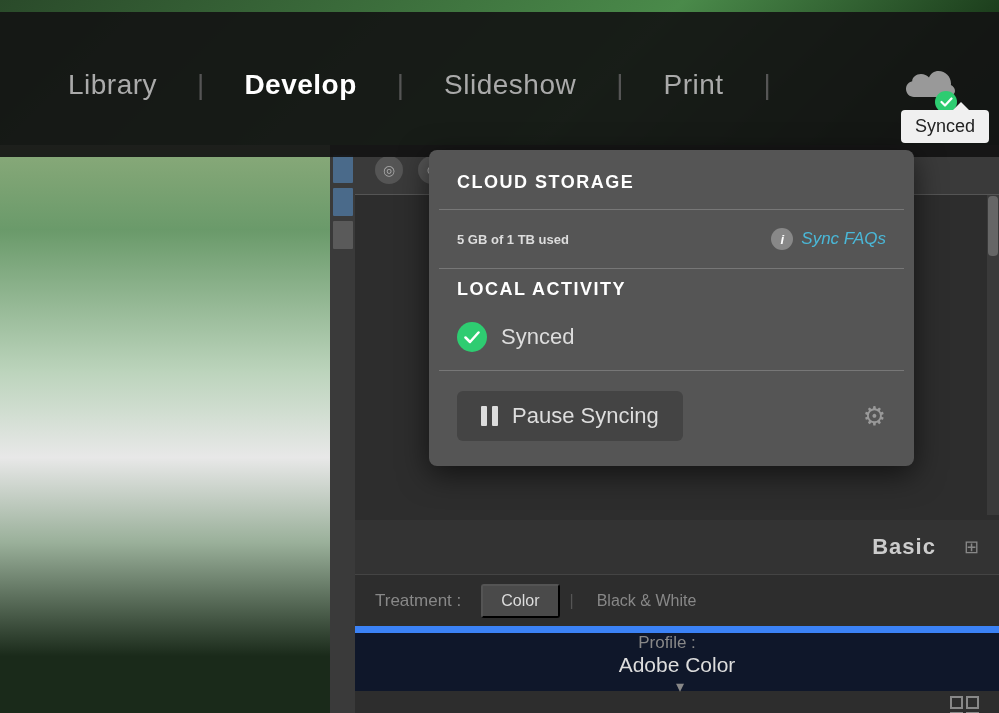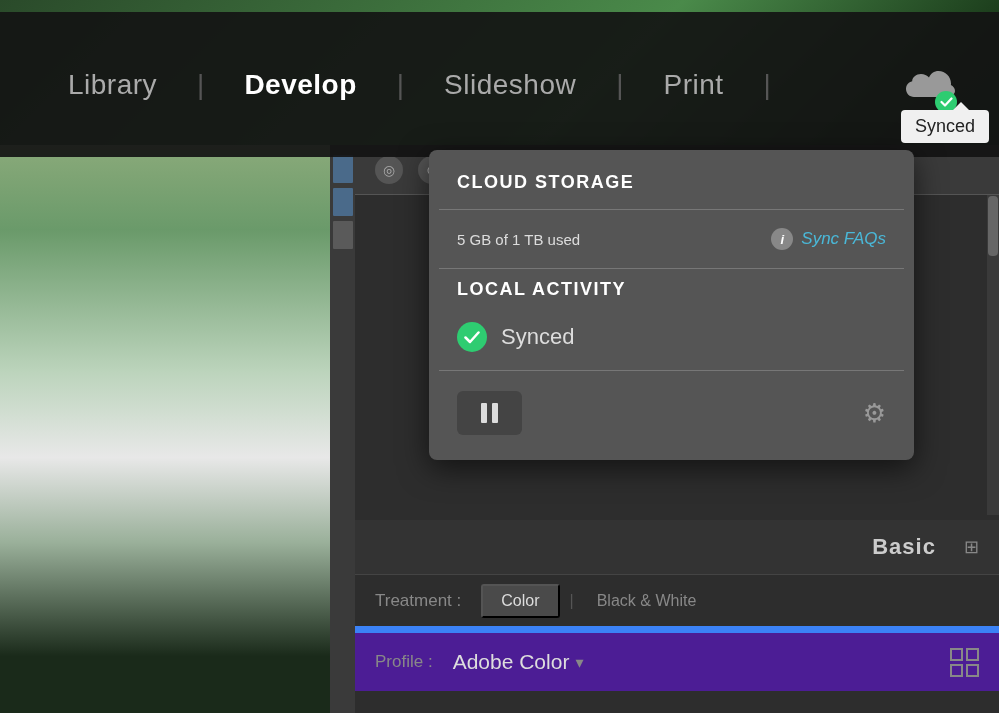--- a/index.html
+++ b/index.html
@@ -240,24 +240,25 @@
       font-size: 16px;
       cursor: pointer;
     }
 
     
     .profile-row {
       position: absolute;
       top: 488px;
       left: 0; right: 0;
       height: 58px;
-      background: #4c1d95;
+      background: #0f172a;
       display: flex;
       align-items: center;
       padding: 0 20px;
+      flex-direction: column;
     }
 
     .profile-label {
       color: #888;
       font-size: 17px;
       margin-right: 20px;
     }
 
     .profile-select {
       color: #ddd;
@@ -308,21 +309,22 @@
 
     .storage-info-row {
       display: flex;
       align-items: center;
       justify-content: space-between;
       padding: 18px 28px;
     }
 
     .storage-text {
       color: #ddd;
-      font-size: 15px;
+      font-size: 13px;
+      font-weight: bold;
     }
 
     .sync-faqs-row {
       display: flex;
       align-items: center;
       gap: 8px;
     }
 
     .info-icon {
       width: 22px;
@@ -542,16 +544,17 @@
   </div>
 
   <div class="popup-divider2"></div>
 
   <div class="pause-row">
     <button class="pause-btn">
       <div class="pause-icon">
         <div class="pause-bar"></div>
         <div class="pause-bar"></div>
       </div>
+      <span>Pause Syncing</span>
     </button>
     <span class="gear-icon">⚙</span>
   </div>
 </div>
 
 </body></html>

